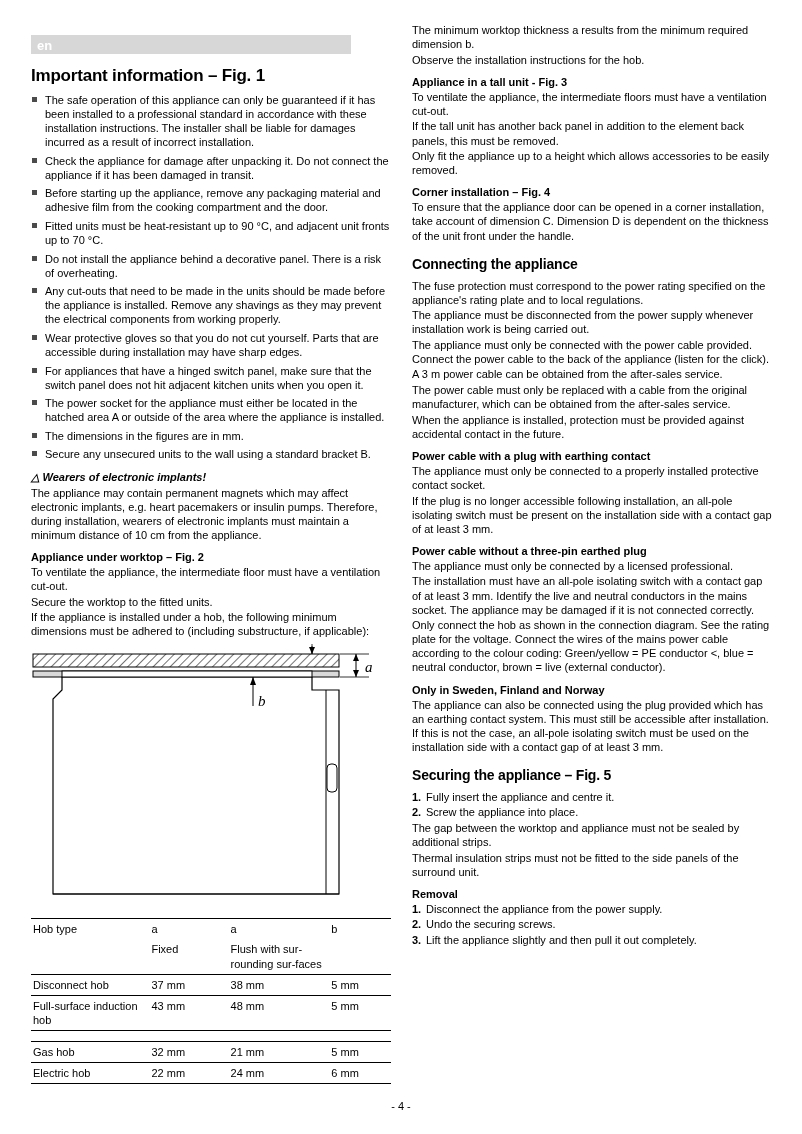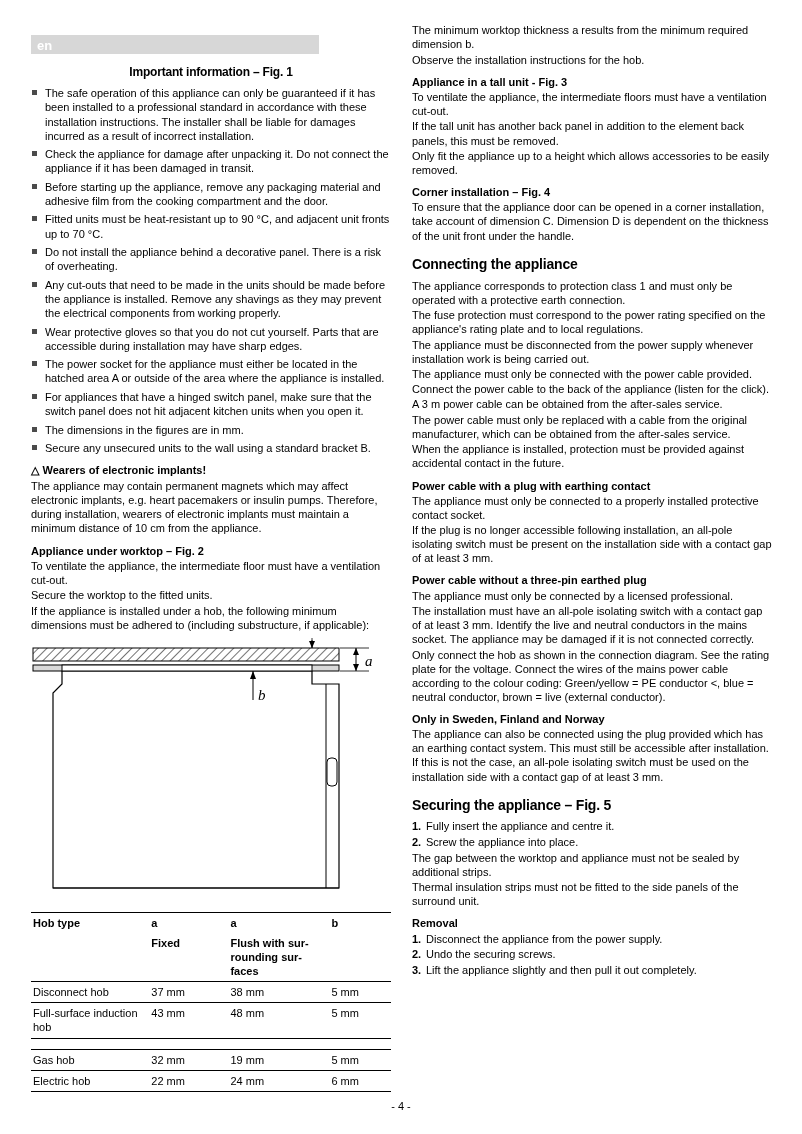--- a/index.html
+++ b/index.html
@@ -33,35 +33,35 @@
     position: absolute;
     left: 412px;
     top: 23px;
     width: 360px;
   }
   .lang-bar {
     background: #d7d7d7;
     height: 19px;
     width: 288px;
     position: relative;
+    padding-left: 32px;
   }
   .lang-bar span {
     position: absolute;
     left: 6px;
     top: 3px;
     font-size: 13px;
     font-weight: bold;
     color: #ffffff;
   }
   h1.sec-title {
-    font-size: 12px;
+    font-size: 17px;
     font-weight: bold;
     margin: 11px 0 6px 0;
     letter-spacing: -0.2px;
-    text-align: center;
   }
   h2.sub-title {
     font-size: 11px;
     font-weight: bold;
     margin: 8px 0 1px 0;
   }
   h2.big-title {
     font-size: 14px;
     font-weight: bold;
     margin: 13px 0 5px 0;
@@ -86,20 +86,21 @@
     left: 1px;
     top: 4px;
     width: 5px;
     height: 5px;
     background: #4b4b4b;
   }
   .warn {
     font-weight: bold;
     margin-top: 8px;
     margin-bottom: 2px;
+    font-style: italic;
   }
   .warn .tri {
     display: inline-block;
     margin-right: 3px;
   }
   .numlist {
     margin: 1px 0 0 0;
     padding: 0;
     list-style: none;
   }
@@ -130,21 +131,21 @@
     border-collapse: collapse;
     margin-top: 4px;
     font-size: 11px;
   }
   .tbl th, .tbl td {
     text-align: left;
     vertical-align: top;
     padding: 3px 2px 3px 2px;
   }
   .tbl thead th {
-    font-weight: bold;
+    font-weight: normal;
   }
   .c1 { width: 118px; }
   .c2 { width: 78px; }
   .c3 { width: 100px; }
   .c4 { width: 60px; }
   .rule-top { border-top: 1px solid #000 !important; }
   .rule-bot { border-bottom: 1px solid #000 !important; margin-left: 23px; }
   .spacer-row td { height: 10px; border: none; padding: 0; }
 
   .footer {
@@ -170,22 +171,22 @@
     <h1 class="sec-title">Important information – Fig. 1</h1>
 
     <ul class="bullets">
       <li><span>The safe operation of this appliance can only be guaranteed if it has been installed to a professional standard in accordance with these installation instructions. The installer shall be liable for damages incurred as a result of incorrect installation.</span></li>
       <li><span>Check the appliance for damage after unpacking it. Do not connect the appliance if it has been damaged in transit.</span></li>
       <li><span>Before starting up the appliance, remove any packaging material and adhesive film from the cooking compartment and the door.</span></li>
       <li><span>Fitted units must be heat-resistant up to 90 °C, and adjacent unit fronts up to 70 °C.</span></li>
       <li><span>Do not install the appliance behind a decorative panel. There is a risk of overheating.</span></li>
       <li><span>Any cut-outs that need to be made in the units should be made before the appliance is installed. Remove any shavings as they may prevent the electrical components from working properly.</span></li>
       <li><span>Wear protective gloves so that you do not cut yourself. Parts that are accessible during installation may have sharp edges.</span></li>
+      <li><span>For appliances that have a hinged switch panel, make sure that the switch panel does not hit adjacent kitchen units when you open it.</span></li>
       <li><span>The power socket for the appliance must either be located in the hatched area A or outside of the area where the appliance is installed.</span></li>
-      <li><span>For appliances that have a hinged switch panel, make sure that the switch panel does not hit adjacent kitchen units when you open it.</span></li>
       <li><span>The dimensions in the figures are in mm.</span></li>
       <li><span>Secure any unsecured units to the wall using a standard bracket B.</span></li>
     </ul>
 
     <p class="warn">
       <span class="tri">△</span><span>Wearers of electronic implants!</span>
     </p>
     <p>The appliance may contain permanent magnets which may affect electronic implants, e.g. heart pacemakers or insulin pumps. Therefore, during installation, wearers of electronic implants must maintain a minimum distance of 10 cm from the appliance.</p>
 
     <h2 class="sub-title">Appliance under worktop – Fig. 2</h2>
@@ -261,21 +262,21 @@
           <td class="rule-top rule-bot">43 mm</td>
           <td class="rule-top rule-bot">48 mm</td>
           <td class="rule-top rule-bot">5 mm</td>
         </tr>
         <tr class="spacer-row">
             <td colspan="4"></td>
           </tr>
         <tr class="rule-top">
           <td class="rule-top">Gas hob</td>
           <td class="rule-top">32 mm</td>
-          <td class="rule-top">19 mm</td>
+          <td class="rule-top">21 mm</td>
           <td class="rule-top">5 mm</td>
         </tr>
         <tr class="rule-top rule-bot">
           <td class="rule-top rule-bot">Electric hob</td>
           <td class="rule-top rule-bot">22 mm</td>
           <td class="rule-top rule-bot">24 mm</td>
           <td class="rule-top rule-bot">6 mm</td>
         </tr>
       </tbody>
     </table>
@@ -289,21 +290,20 @@
 
     <h2 class="sub-title">Appliance in a tall unit - Fig. 3</h2>
     <p>To ventilate the appliance, the intermediate floors must have a ventilation cut-out.</p>
     <p>If the tall unit has another back panel in addition to the element back panels, this must be removed.</p>
     <p>Only fit the appliance up to a height which allows accessories to be easily removed.</p>
 
     <h2 class="sub-title">Corner installation – Fig. 4</h2>
     <p>To ensure that the appliance door can be opened in a corner installation, take account of dimension C. Dimension D is dependent on the thickness of the unit front under the handle.</p>
 
     <h2 class="big-title">Connecting the appliance</h2>
-    <p>The appliance corresponds to protection class 1 and must only be operated with a protective earth connection.</p>
     <p>The fuse protection must correspond to the power rating specified on the appliance's rating plate and to local regulations.</p>
     <p>The appliance must be disconnected from the power supply whenever installation work is being carried out.</p>
     <p>The appliance must only be connected with the power cable provided. Connect the power cable to the back of the appliance (listen for the click).</p>
     <p>A 3 m power cable can be obtained from the after-sales service.</p>
     <p>The power cable must only be replaced with a cable from the original manufacturer, which can be obtained from the after-sales service.</p>
     <p>When the appliance is installed, protection must be provided against accidental contact in the future.</p>
 
     <h2 class="sub-title">Power cable with a plug with earthing contact</h2>
     <p>The appliance must only be connected to a properly installed protective contact socket.</p>
     <p>If the plug is no longer accessible following installation, an all-pole isolating switch must be present on the installation side with a contact gap of at least 3 mm.</p>

